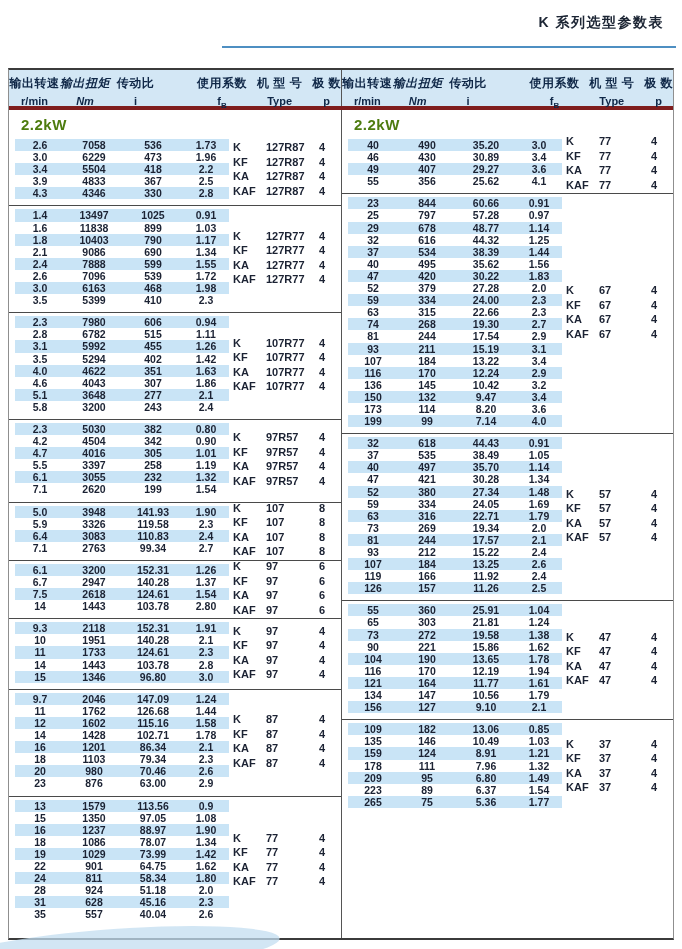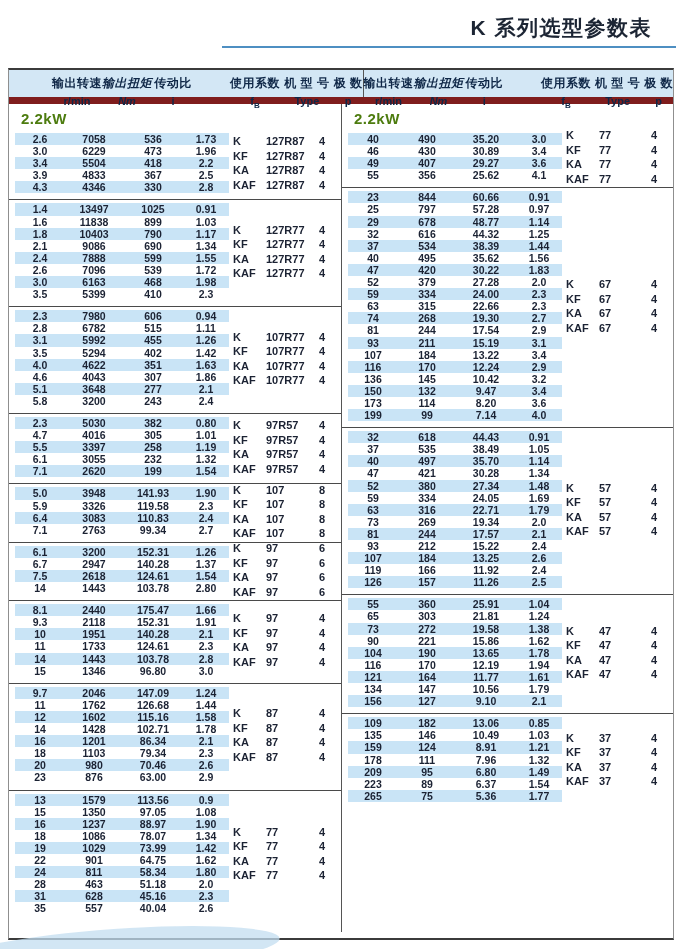--- a/index.html
+++ b/index.html
@@ -3,35 +3,35 @@
 <meta charset="utf-8">
 <style>
   html,body{margin:0;padding:0;}
   body{
     width:682px;height:949px;background:#ffffff;position:relative;overflow:hidden;
     font-family:"Liberation Sans","DejaVu Sans",sans-serif;
     -webkit-font-smoothing:antialiased;
   }
   .page{position:absolute;inset:0;overflow:hidden;}
   .page-title{
-    position:absolute;top:14px;right:30px;margin:0;
-    font-size:21px;font-weight:bold;color:#1c2534;letter-spacing:1.5px;
+    position:absolute;top:14px;right:18px;margin:0;
+    font-size:14px;font-weight:bold;color:#1c2534;letter-spacing:1.5px;
   }
   .title-underline{
     position:absolute;top:46px;left:222px;right:6px;height:2px;background:#4e8fc2;
   }
   .table-frame{
     position:absolute;left:8px;right:8px;top:68px;bottom:9px;
     border-left:1px solid #8f8f8f;border-right:1px solid #8f8f8f;
     border-top:2px solid #3b3b3b;border-bottom:2px solid #3b3b3b;
     box-sizing:border-box;background:#ffffff;
   }
   .header-band{
-    height:34px;background:#d3e7f5;border-bottom:7px solid #7f1d1d;
-    display:flex;box-sizing:border-box;padding-left:43px;
+    height:40px;background:#d3e7f5;border-bottom:4px solid #7f1d1d;
+    display:flex;box-sizing:border-box;
   }
   .half-header{width:50%;display:flex;padding-top:5px;box-sizing:border-box;}
   .half-header.right{border-left:1.5px solid #555;}
   .hcol{text-align:center;}
   .hc0{width:58px;}.hc1{width:56px;font-style:italic;}.hc2{width:58px;}.hc3{width:54px;margin-left:36px;}.hc4{width:74px;}.hc5{width:30px;}
   .hcn{font-size:12px;font-weight:bold;color:#0f2747;letter-spacing:0.5px;white-space:nowrap;}
   .hunit{font-size:11px;font-weight:bold;color:#0f2747;margin-top:3px;}
   .hunit sub{font-size:8px;}
   .body-band{display:flex;height:calc(100% - 40px);}
   .half-body{width:50%;box-sizing:border-box;overflow:hidden;padding-top:2px;}
@@ -374,20 +374,28 @@
                 <div class="row">
                   <div class="nums">
                     <span class="c c0">2.3</span>
                     <span class="c c1">5030</span>
                     <span class="c c2">382</span>
                     <span class="c c3">0.80</span>
                   </div>
                 </div>
                 <div class="row">
                   <div class="nums">
+                    <span class="c c0">4.2</span>
+                    <span class="c c1">4504</span>
+                    <span class="c c2">342</span>
+                    <span class="c c3">0.90</span>
+                  </div>
+                </div>
+                <div class="row">
+                  <div class="nums">
                     <span class="c c0">4.7</span>
                     <span class="c c1">4016</span>
                     <span class="c c2">305</span>
                     <span class="c c3">1.01</span>
                   </div>
                 </div>
                 <div class="row">
                   <div class="nums">
                     <span class="c c0">5.5</span>
                     <span class="c c1">3397</span>
@@ -548,28 +556,20 @@
                   <span class="tprefix">KAF</span>
                   <span class="tsize">97</span>
                   <span class="tpoles">6</span>
                 </div>
               </div>
             </div>
             <div class="block">
               <div class="rows">
                 <div class="row">
                   <div class="nums">
-                    <span class="c c0">8.1</span>
-                    <span class="c c1">2440</span>
-                    <span class="c c2">175.47</span>
-                    <span class="c c3">1.66</span>
-                  </div>
-                </div>
-                <div class="row">
-                  <div class="nums">
                     <span class="c c0">9.3</span>
                     <span class="c c1">2118</span>
                     <span class="c c2">152.31</span>
                     <span class="c c3">1.91</span>
                   </div>
                 </div>
                 <div class="row">
                   <div class="nums">
                     <span class="c c0">10</span>
                     <span class="c c1">1951</span>
@@ -769,21 +769,21 @@
                   <div class="nums">
                     <span class="c c0">24</span>
                     <span class="c c1">811</span>
                     <span class="c c2">58.34</span>
                     <span class="c c3">1.80</span>
                   </div>
                 </div>
                 <div class="row">
                   <div class="nums">
                     <span class="c c0">28</span>
-                    <span class="c c1">463</span>
+                    <span class="c c1">924</span>
                     <span class="c c2">51.18</span>
                     <span class="c c3">2.0</span>
                   </div>
                 </div>
                 <div class="row">
                   <div class="nums">
                     <span class="c c0">31</span>
                     <span class="c c1">628</span>
                     <span class="c c2">45.16</span>
                     <span class="c c3">2.3</span>

